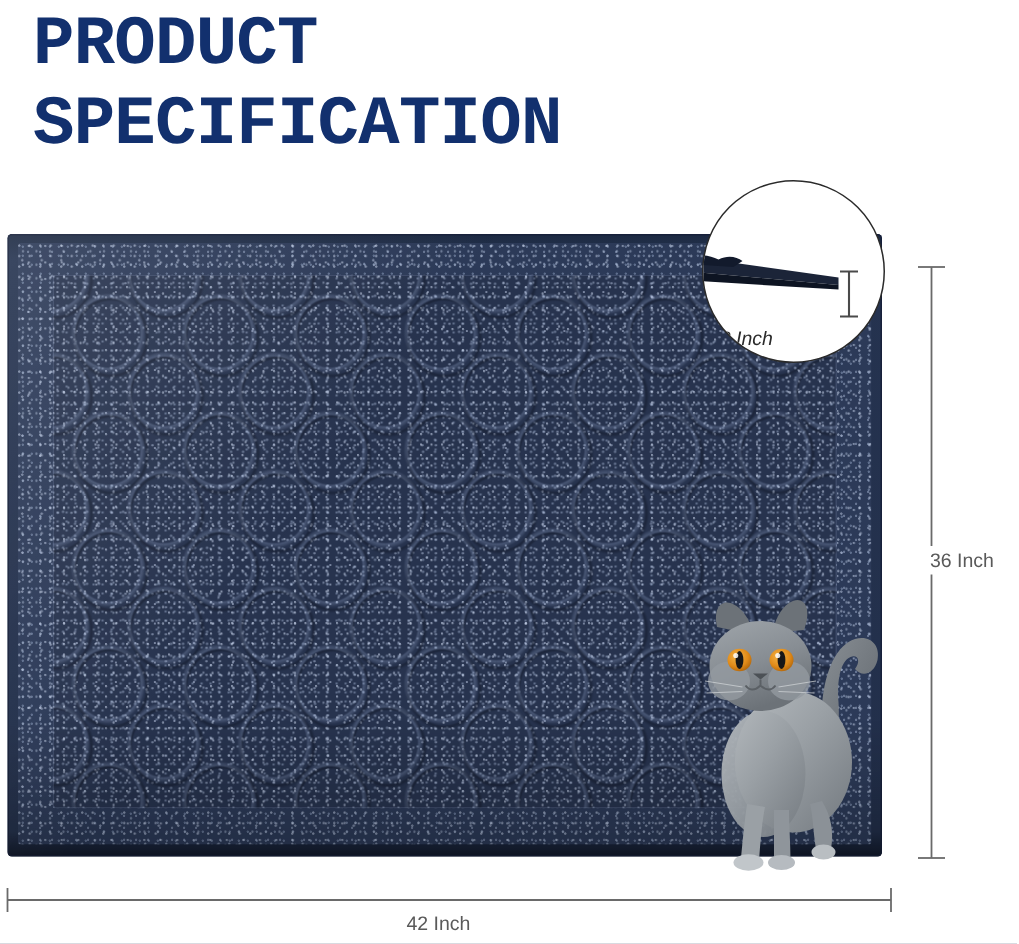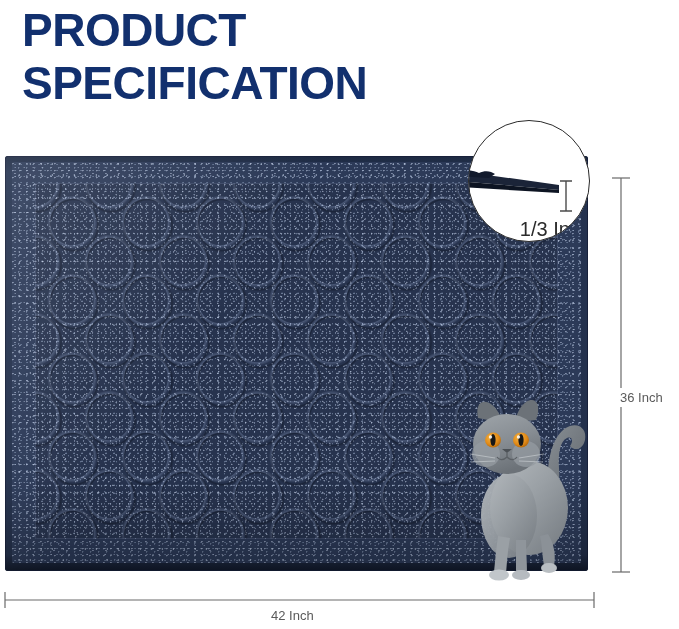--- a/index.html
+++ b/index.html
@@ -18,21 +18,21 @@
     overflow: hidden;
   }
 
   
   #title {
     position: absolute;
     left: 22px;
     top: 4px;
     width: 520px;
     color: #12306e;
-    font-family: Liberation Sans, sans-serif;
+    font-family: Liberation Mono, monospace;
     font-weight: bold;
     font-size: 46px;
     line-height: 53px;
     letter-spacing: -0.5px;
     white-space: pre-line;
   }
 
   
   #mat-wrap {
     position: absolute;
@@ -140,24 +140,25 @@
     left: 88px;
     top: 58px;
     width: 18px;
     height: 34px;
   }
   #callout-label {
     position: absolute;
     left: 0;
     top: 97px;
     width: 122px;
-    text-align: right;
+    text-align: left;
     font-family: "Liberation Sans", sans-serif;
-    font-size: 20px;
+    font-size: 13px;
     color: #2b2b2b;
+    font-style: italic;
   }
 
   
   #cat {
     position: absolute;
     left: 462px;
     top: 396px;
     width: 128px;
     height: 186px;
   }
@@ -175,21 +176,20 @@
     position: absolute;
     left: 604px;
     top: 172px;
     width: 30px;
     height: 406px;
   }
   #dim-right-label {
     left: 620px;
     top: 364px;
     padding: 2px 0;
-    margin-top: 24px;
   }
   #dim-bottom {
     position: absolute;
     left: 0px;
     top: 588px;
     width: 600px;
     height: 24px;
   }
   #dim-bottom-label {
     left: 268px;

